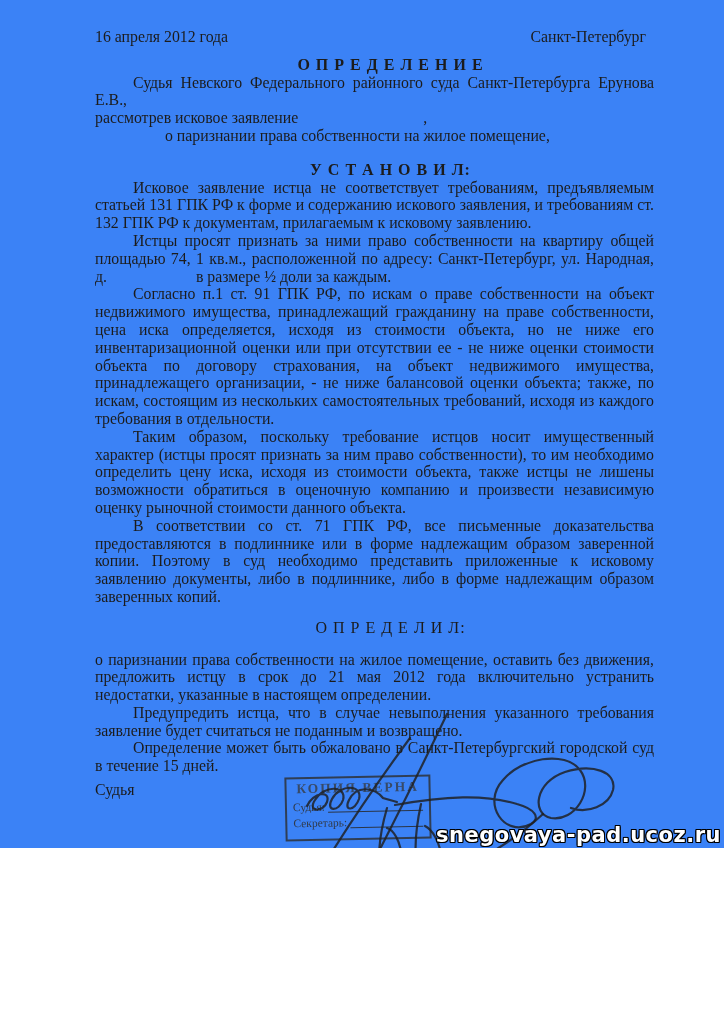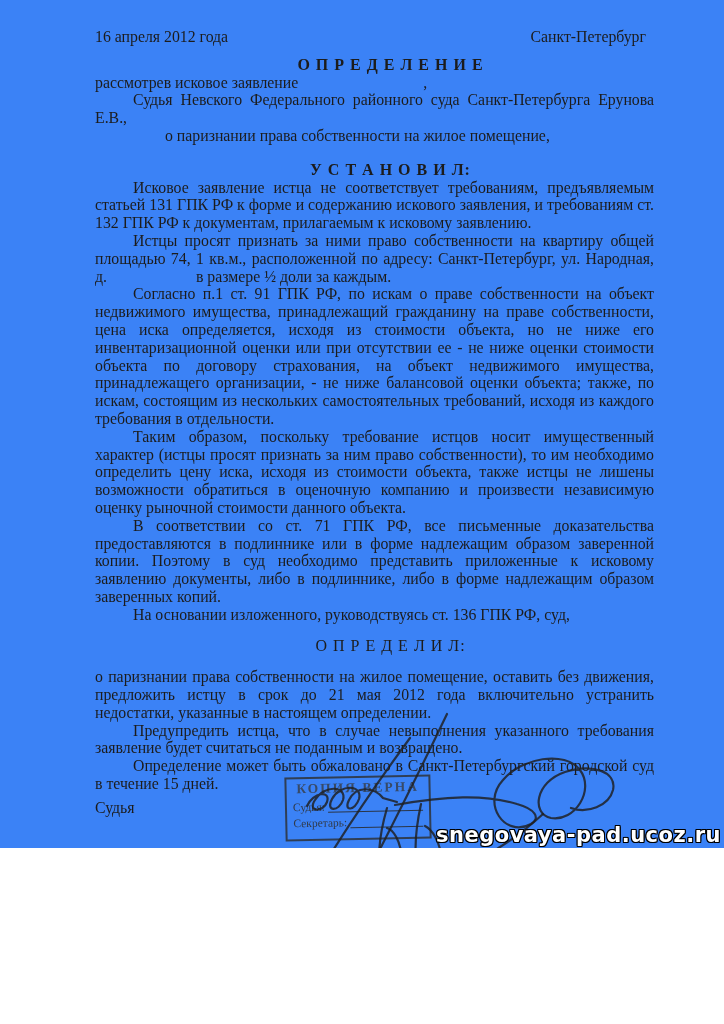--- a/index.html
+++ b/index.html
@@ -91,36 +91,35 @@
 <div class="page">
   <div class="content">
 
     <div class="date-row">
       <span>16 апреля 2012 года</span>
       <span class="city">Санкт-Петербург</span>
     </div>
 
     <div class="doc-heading">О П Р Е Д Е Л Е Н И Е</div>
 
+    <div class="line line-just">Судья Невского Федерального районного суда Санкт-Петербурга Ерунова Е.В.,</div>
     <div class="line">
       <span>рассмотрев исковое заявление</span><span class="gap gap-w125"></span><span>,</span>
     </div>
-    <div class="line line-just">Судья Невского Федерального районного суда Санкт-Петербурга Ерунова Е.В.,</div>
     <div class="line line-indent70">о паризнании права собственности на жилое помещение,</div>
 
     <div class="doc-heading h-ustanovil">У С Т А Н О В И Л:</div>
 
     <p class="para">Исковое заявление истца не соответствует требованиям, предъявляемым статьей 131 ГПК РФ к форме и содержанию искового заявления, и требованиям ст. 132 ГПК РФ к документам, прилагаемым к исковому заявлению.</p>
     <p class="para">
       <span>Истцы просят признать за ними право собственности на квартиру общей площадью 74, 1 кв.м., расположенной по адресу: Санкт-Петербург, ул. Народная, д.</span><span class="gap gap-w85"></span> <span>в размере ½ доли за каждым.</span>
     </p>
     <p class="para">Согласно п.1 ст. 91 ГПК РФ, по искам о праве собственности на объект недвижимого имущества, принадлежащий гражданину на праве собственности, цена иска определяется, исходя из стоимости объекта, но не ниже его инвентаризационной оценки или при отсутствии ее - не ниже оценки стоимости объекта по договору страхования, на объект недвижимого имущества, принадлежащего организации, - не ниже балансовой оценки объекта; также, по искам, состоящим из нескольких самостоятельных требований, исходя из каждого требования в отдельности.</p>
     <p class="para">Таким образом, поскольку требование истцов носит имущественный характер (истцы просят признать за ним право собственности), то им необходимо определить цену иска, исходя из стоимости объекта, также истцы не лишены возможности обратиться в оценочную компанию и произвести независимую оценку рыночной стоимости данного объекта.</p>
     <p class="para">В соответствии со ст. 71 ГПК РФ, все письменные доказательства предоставляются в подлиннике или в форме надлежащим образом заверенной копии. Поэтому в суд необходимо представить приложенные к исковому заявлению документы, либо в подлиннике, либо в форме надлежащим образом заверенных копий.</p>
-    <p class="para">На основании изложенного, руководствуясь ст. 136 ГПК РФ, суд,</p>
 
     <div class="doc-heading light h-opredelil">О П Р Е Д Е Л И Л:</div>
 
     <p class="para" style="text-indent:0;">о паризнании права собственности на жилое помещение, оставить без движения, предложить истцу в срок до 21 мая 2012 года включительно устранить недостатки, указанные в настоящем определении.</p>
     <p class="para">Предупредить истца, что в случае невыполнения указанного требования заявление будет считаться не поданным и возвращено.</p>
     <p class="para">Определение может быть обжаловано в Санкт-Петербургский городской суд в течение 15 дней.</p>
 
     <div class="line judge-label">Судья</div>
   </div>
 

